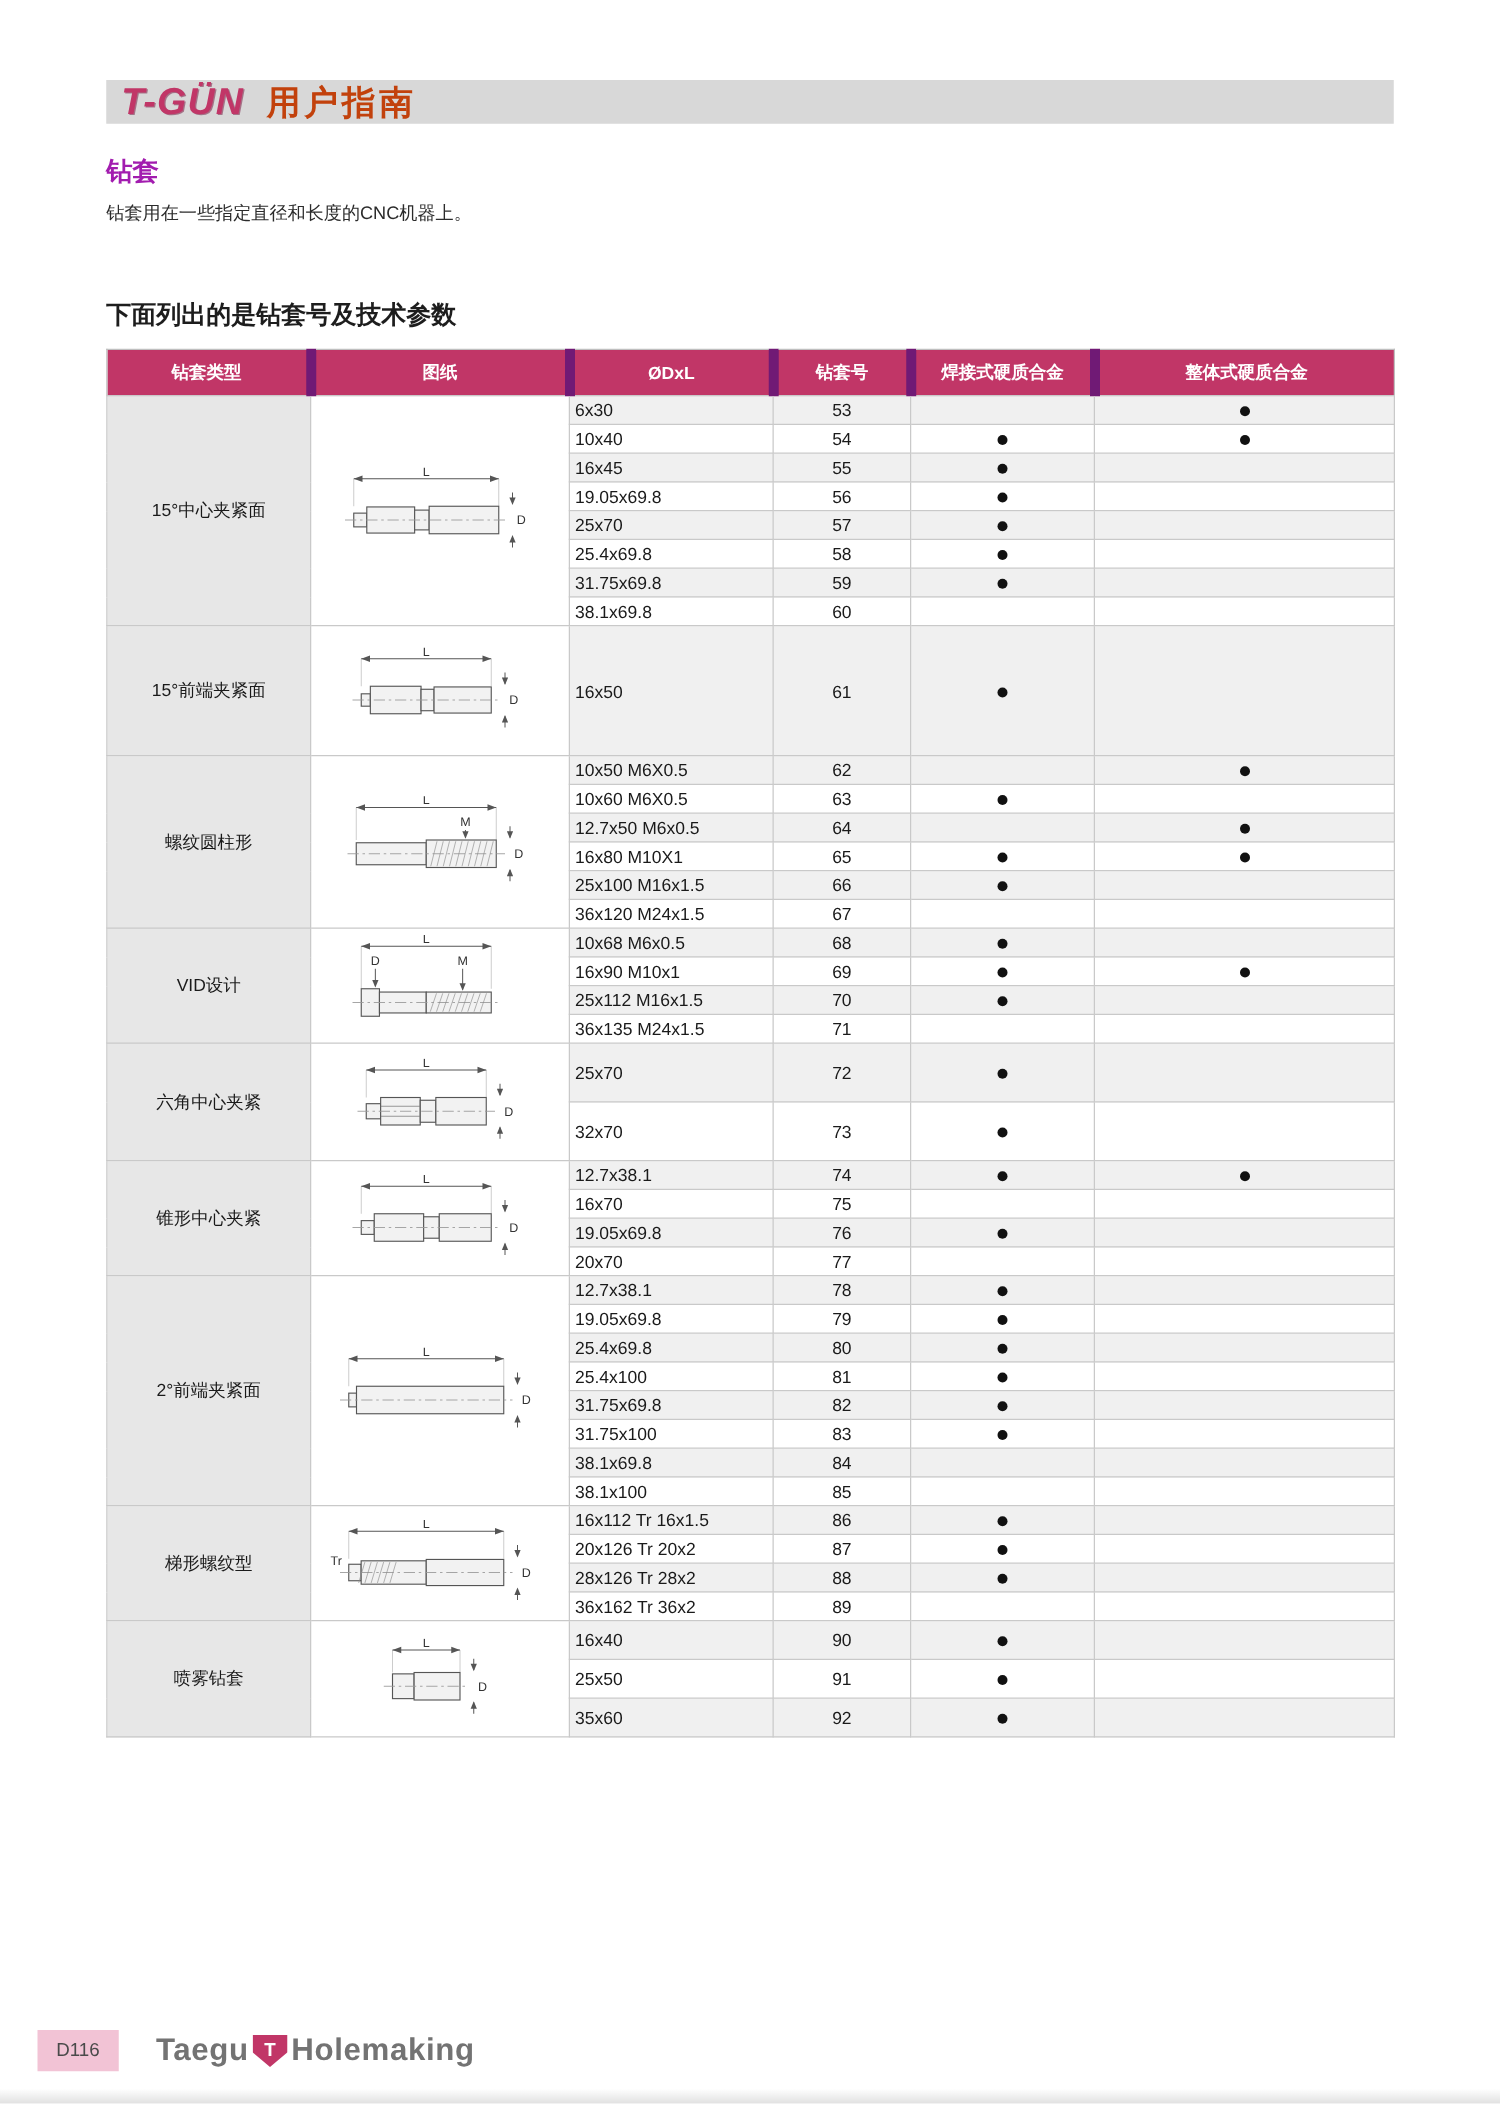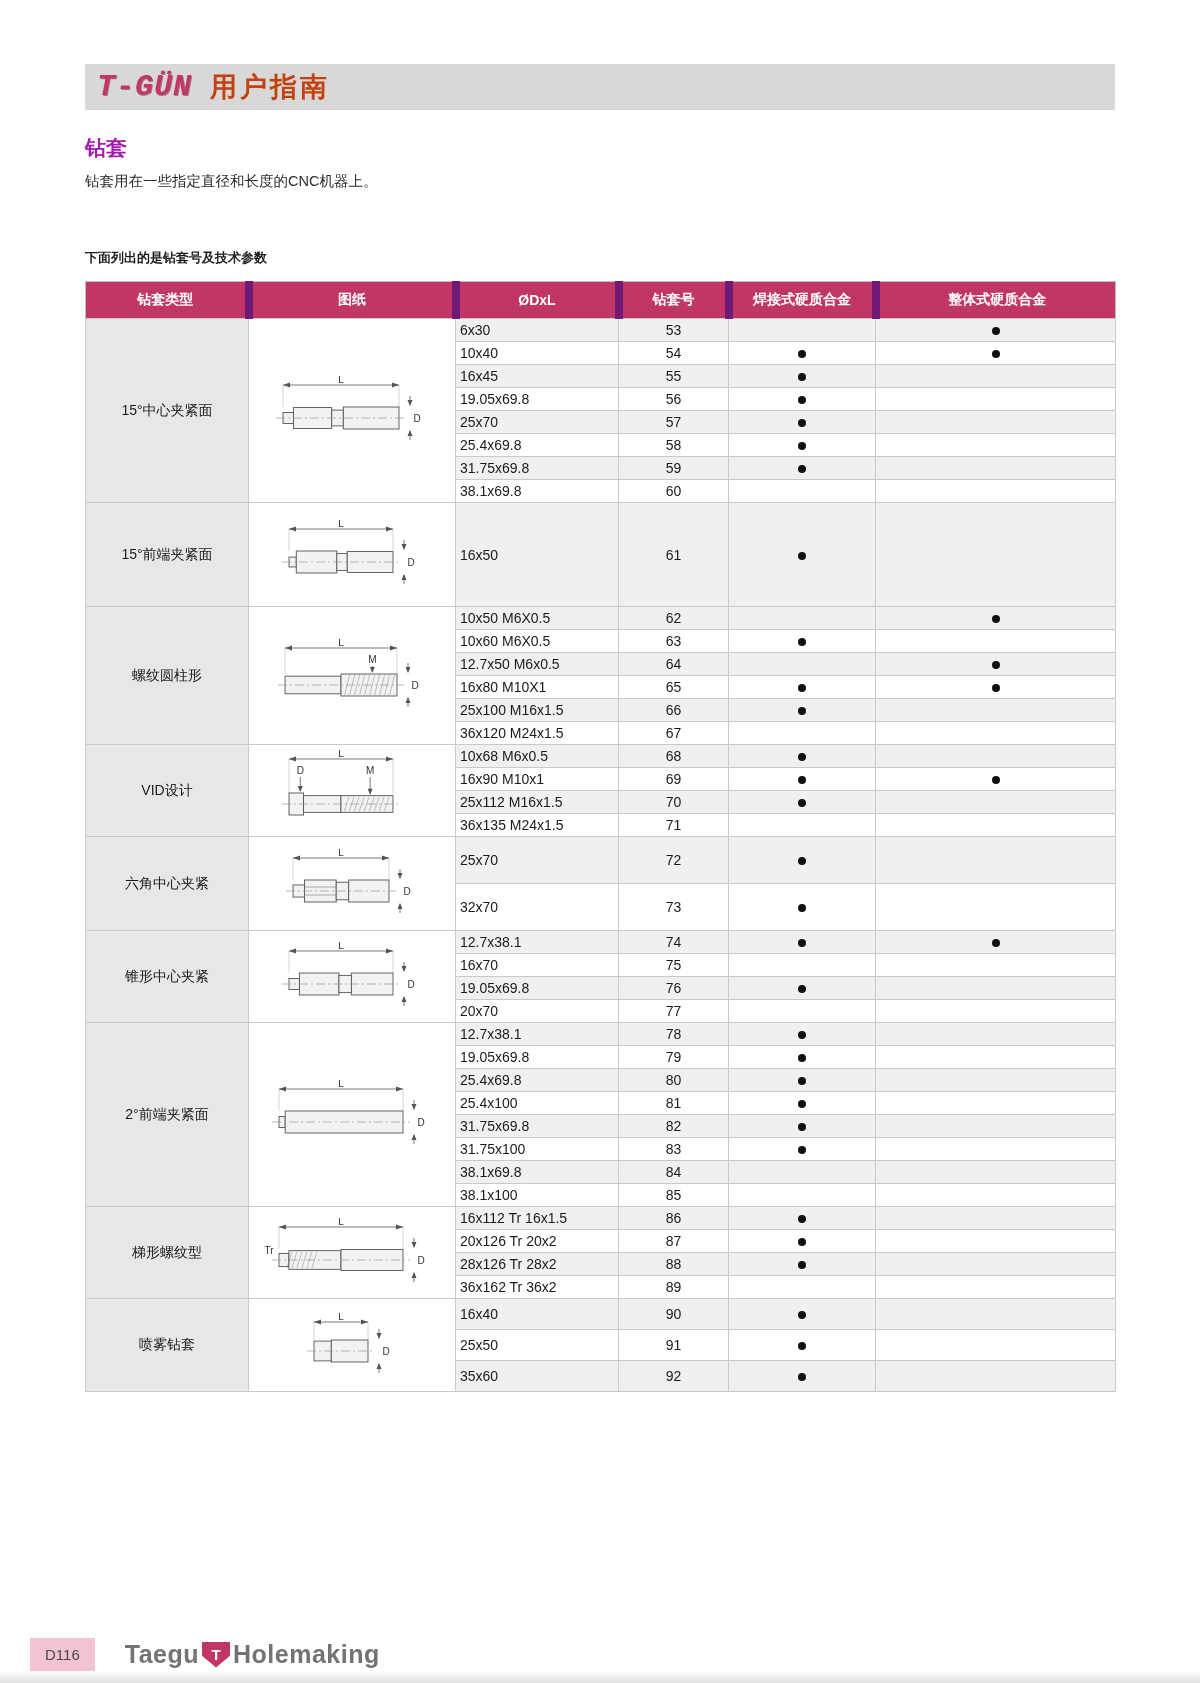--- a/index.html
+++ b/index.html
@@ -1,34 +1,34 @@
 <!DOCTYPE html>
 <html style="--accent: #c13667; --header-bar: #d8d8d8; --type-cell: #e7e7e7; --row-shade: #f0f0f0; --dot: #111111; --footer-tab-bg: #f2c3d5;"><head>
 <meta charset="utf-8">
 <style>
   * { box-sizing: border-box; }
   html,body { margin:0; padding:0; background:#ffffff; }
   body { font-family:"Liberation Sans", sans-serif; color:#1a1a1a; }
   .page { position:relative; width:1200px; height:1683px; background:#fff; overflow:hidden; }
 
   .header-bar {
-    margin:64px 85px 0 85px; width:1030px; height:46px;
+    margin:64px 85px 0 85px; width:1030px; height:35px;
     background:var(--header-bar,#d8d8d8);
-    display:flex; align-items:center; padding-left:12px;font-family:Liberation Mono, monospace;
+    display:flex; align-items:center; padding-left:12px;
   }
   .logo {
     font-style:italic; font-weight:bold; font-size:30px;
     color:var(--accent,#c13667); letter-spacing:1px; margin-right:18px;
     text-shadow:1px 1px 0 rgba(122,31,69,.55);
   }
   .header-title { font-size:27px; font-weight:bold; color:#c2410c; letter-spacing:3px; }
 
   .section-title { margin:24px 0 0 85px; font-size:21px; font-weight:bold; color:#a21caf; }
   .section-desc  { margin:10px 0 0 85px; font-size:14.5px; color:#2b2b2b; }
-  .table-title   { margin:58px 0 14px 85px; font-size:13px; font-weight:bold; color:#1d1d1d; }
+  .table-title   { margin:58px 0 14px 85px; font-size:20px; font-weight:bold; color:#1d1d1d; }
 
   table.sleeve {
     margin-left:85px; width:1030px; border-collapse:collapse; table-layout:fixed;
     border:1px solid #bfbfbf;
   }
   table.sleeve th {
     background:var(--accent,#c13667); color:#fff; font-size:14px; font-weight:bold;
     padding:9px 4px; text-align:center;
   }
   table.sleeve th + th { border-left:8px solid #701a75; }
@@ -40,21 +40,21 @@
   td.drawing-cell{ background:#ffffff; text-align:center; }
   td.dxl-cell    { text-align:left; padding-left:12px; }
   td.no-cell     { text-align:center; }
   td.dot-cell    { text-align:center; }
   tr.shade td.dxl-cell, tr.shade td.no-cell, tr.shade td.dot-cell { background:var(--row-shade,#f0f0f0); }
   .dot {
     display:inline-block; width:8px; height:8px; border-radius:50%;
     background:var(--dot,#111); vertical-align:middle;
   }
 
-  .footer { position:absolute; left:30px; bottom:12px; display:flex; align-items:center; gap:30px; }
+  .footer { position:absolute; left:30px; bottom:26px; display:flex; align-items:center; gap:30px; }
   .page-tab {
     background:var(--footer-tab-bg,#f2c3d5); color:#4a4a4a;
     font-size:15px; padding:8px 15px;
   }
   .brand { display:flex; align-items:center; }
   .brand-word { font-size:25px; font-weight:bold; color:#737373; letter-spacing:.5px; }
   .t-icon {
     width:28px; height:26px; margin:0 3px;
     background:var(--accent,#c13667); color:#fff;
     display:inline-flex; align-items:center; justify-content:center;

